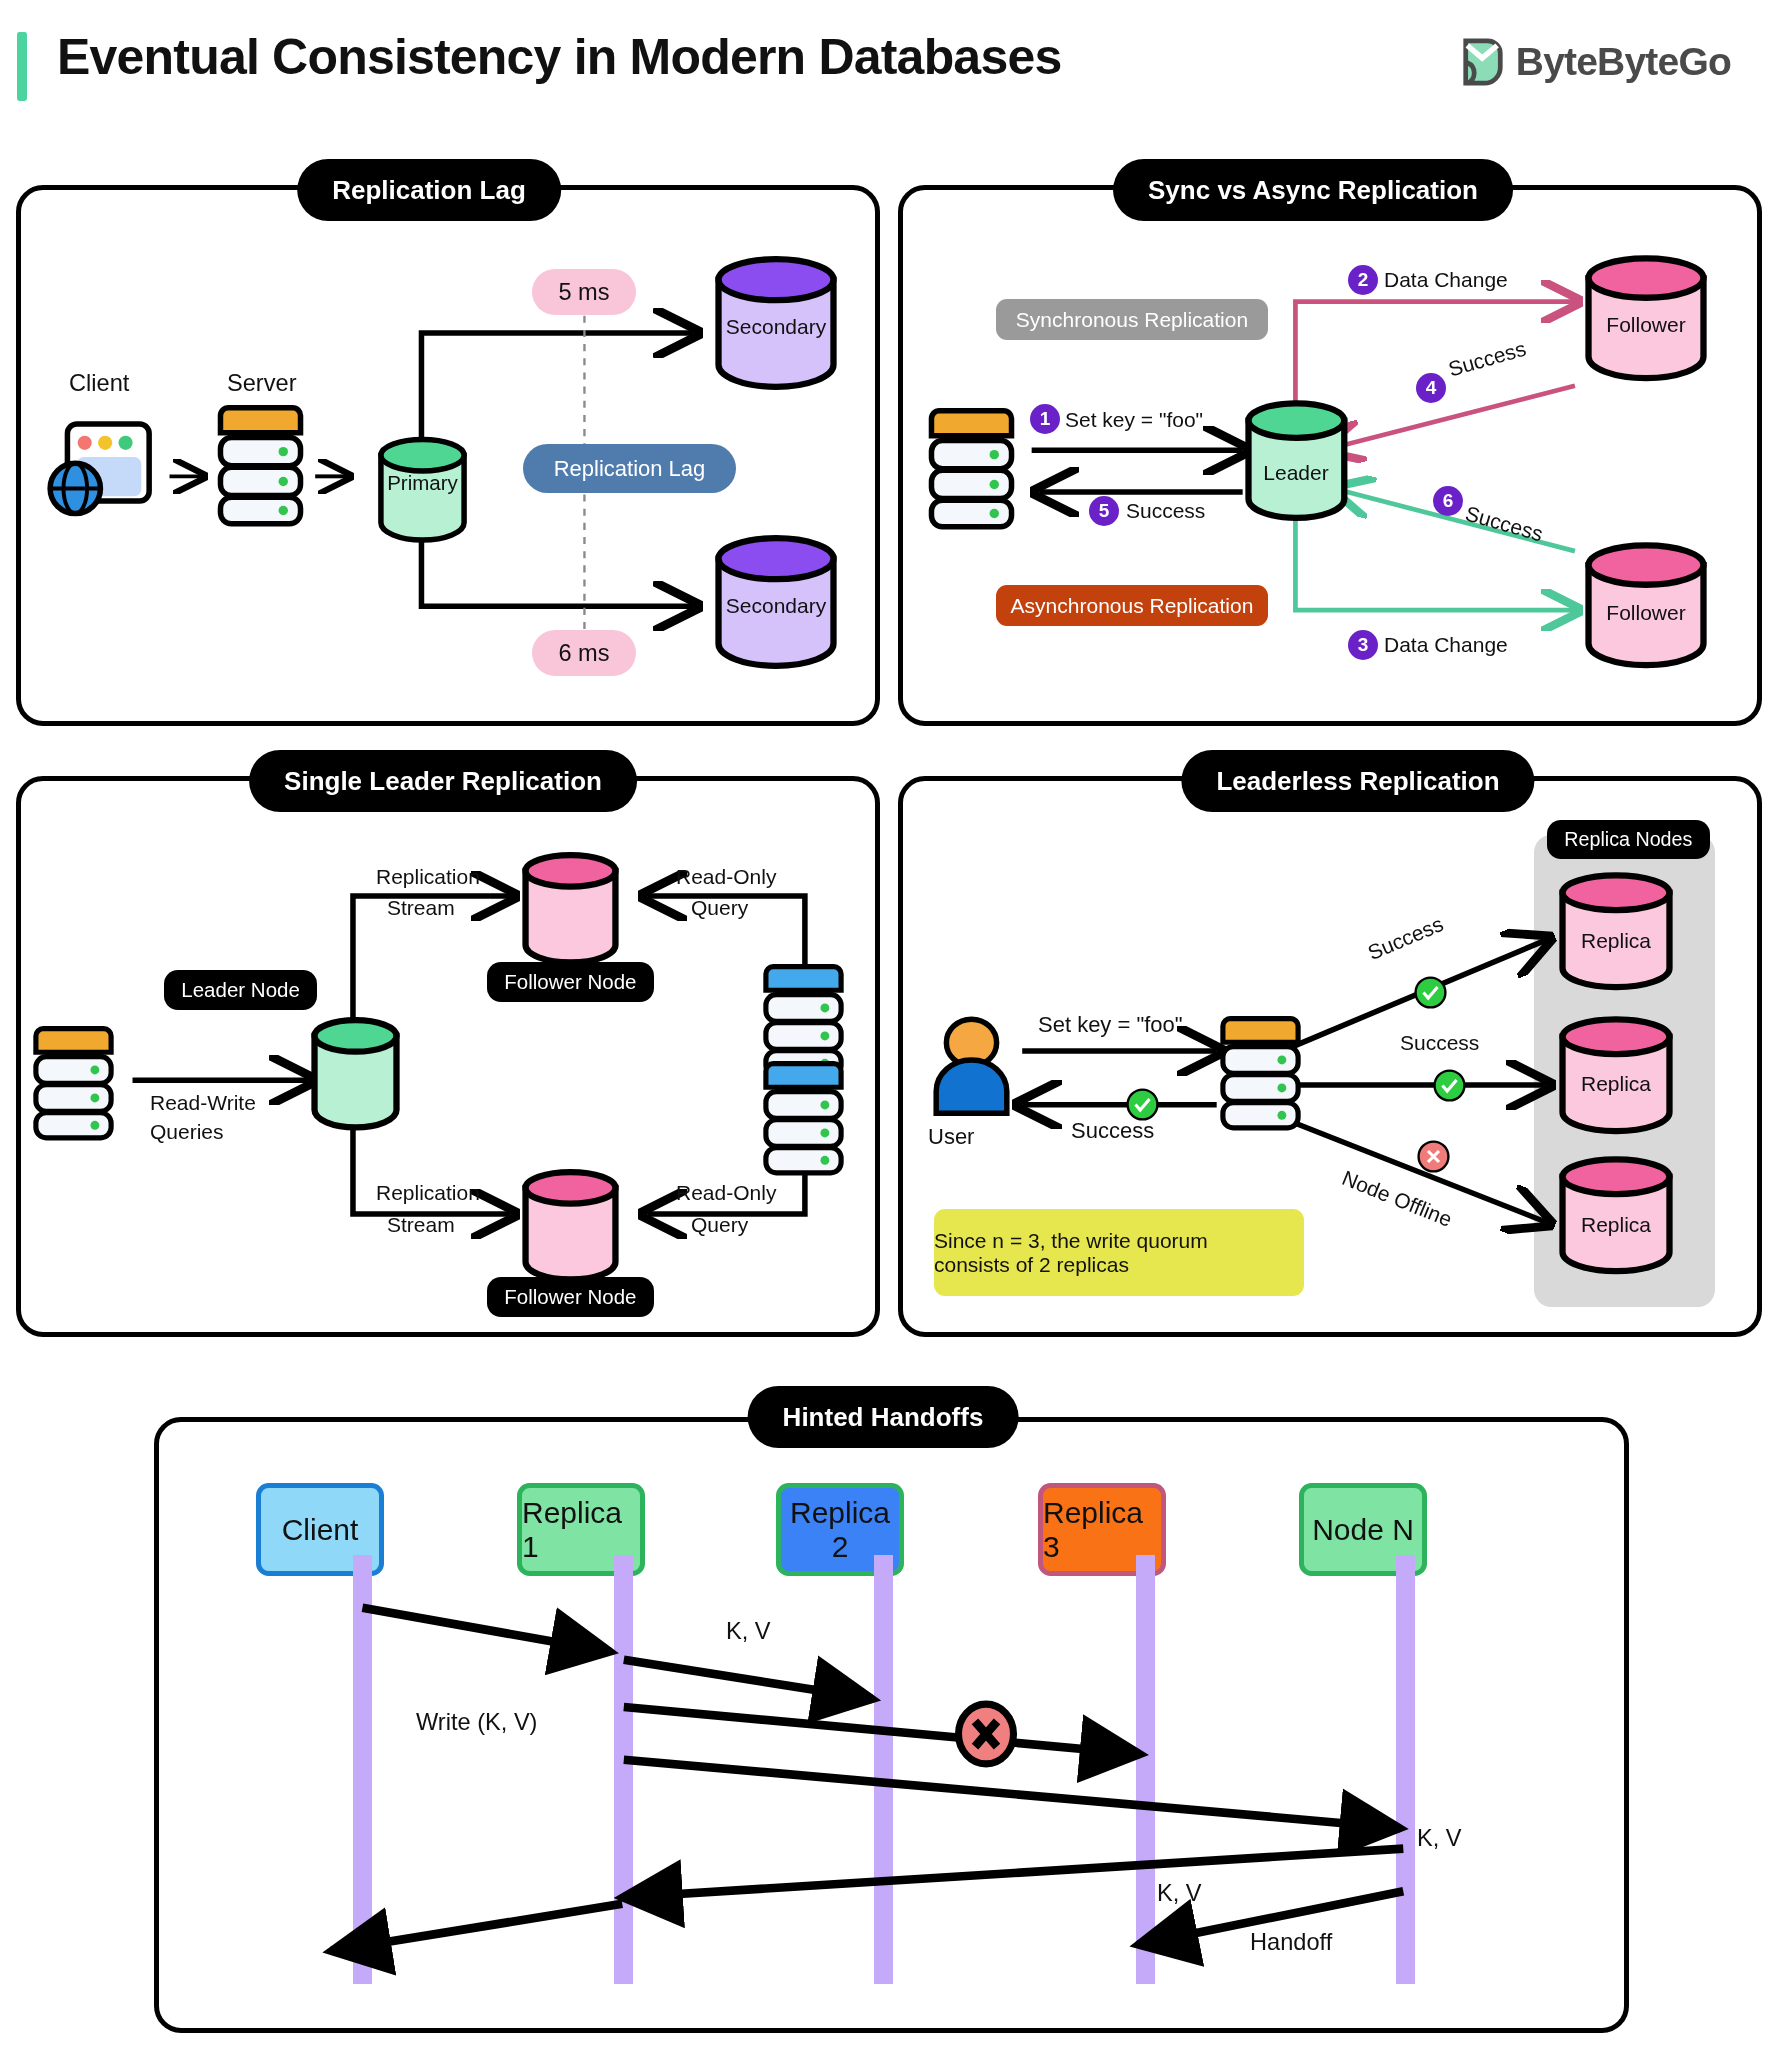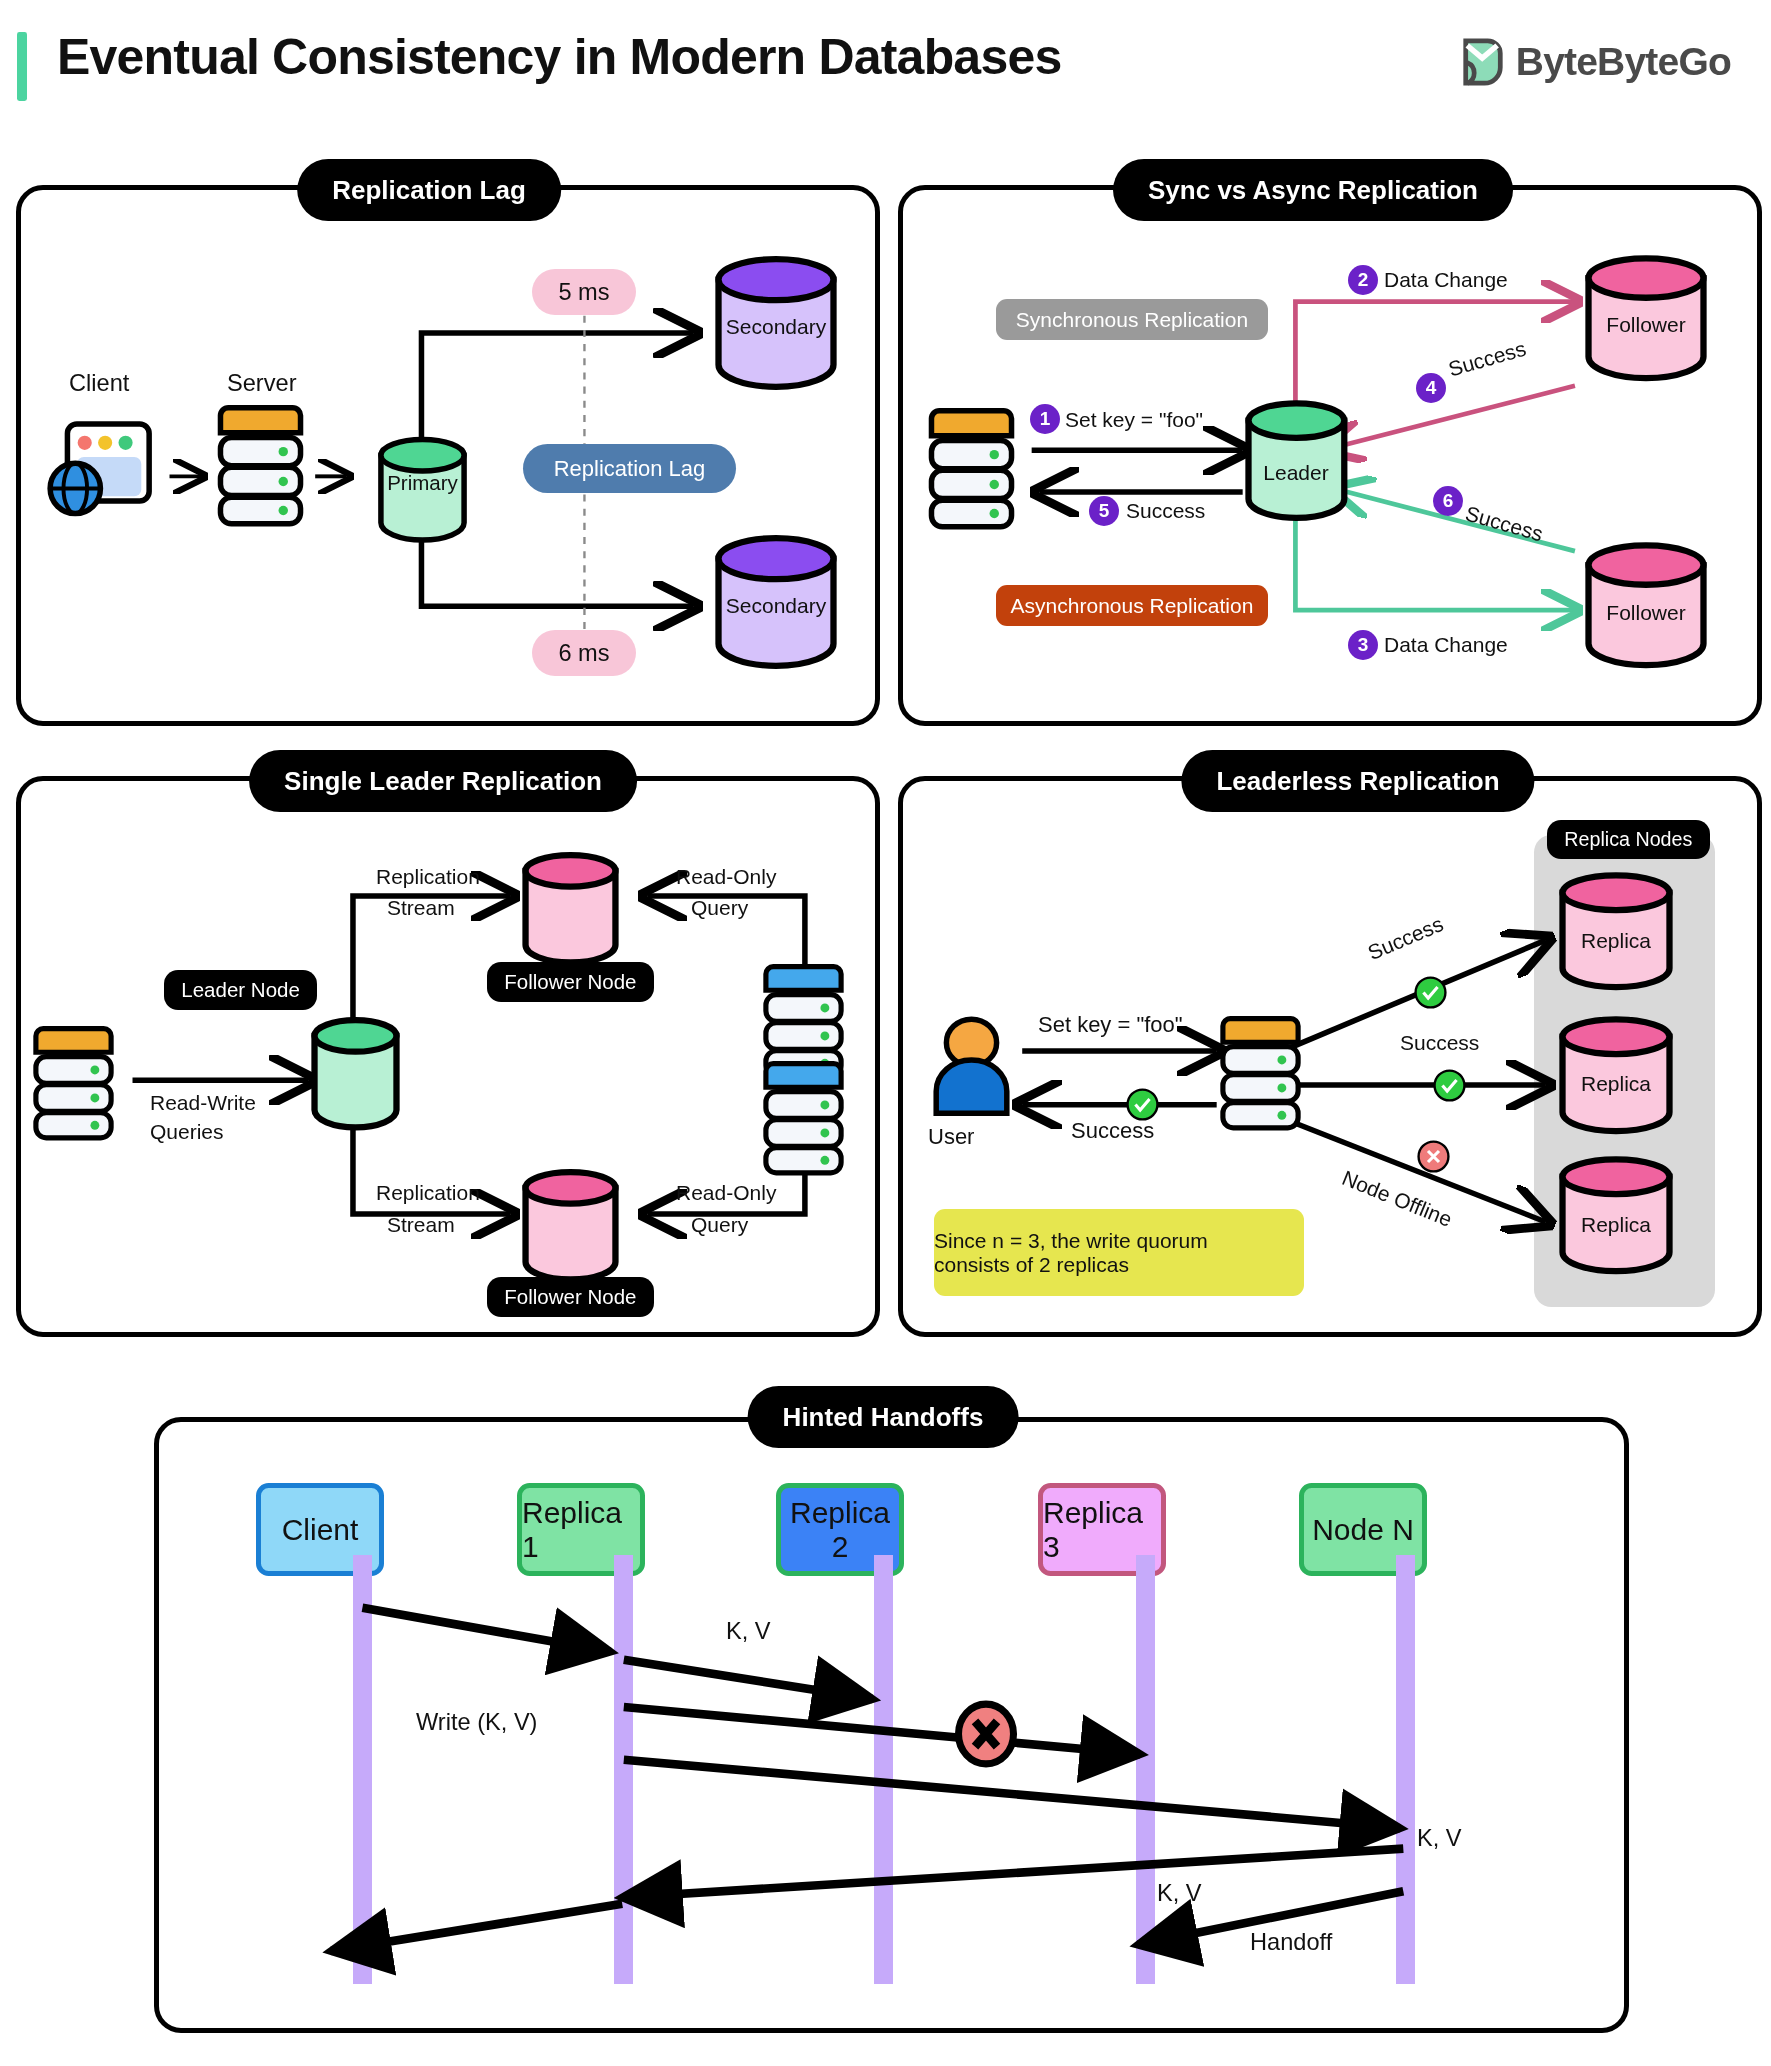--- a/index.html
+++ b/index.html
@@ -408,21 +408,21 @@
 
   <div class="seqbox" style="left:256px;top:1483px;width:118px;height:83px;background:#8fd8f8;border:5.5px solid #1a7fd4;">
     <span>Client</span>
   </div>
   <div class="seqbox" style="left:517px;top:1483px;width:118px;height:83px;background:#7fe3a4;border:5.5px solid #2cb35c;">
     <span>Replica 1</span>
   </div>
   <div class="seqbox" style="left:776px;top:1483px;width:118px;height:83px;background:#3b82f6;border:5.5px solid #2cb35c;text-align:center;">
     <span>Replica 2</span>
   </div>
-  <div class="seqbox" style="left:1038px;top:1483px;width:118px;height:83px;background:#f0abfc;border:5.5px solid #c2577e;">
+  <div class="seqbox" style="left:1038px;top:1483px;width:118px;height:83px;background:#f97316;border:5.5px solid #c2577e;">
     <span>Replica 3</span>
   </div>
   <div class="seqbox" style="left:1299px;top:1483px;width:118px;height:83px;background:#7fe3a4;border:5.5px solid #2cb35c;">
     <span>Node N</span>
   </div>
 
   <svg width="1772" height="2066" style="z-index:10" viewBox="0 0 2250 2624">
 
     <path d="M460,2042 L775,2098" stroke="#000" stroke-width="11" fill="none" marker-end="url(#ar-blk-f)"></path>
 

